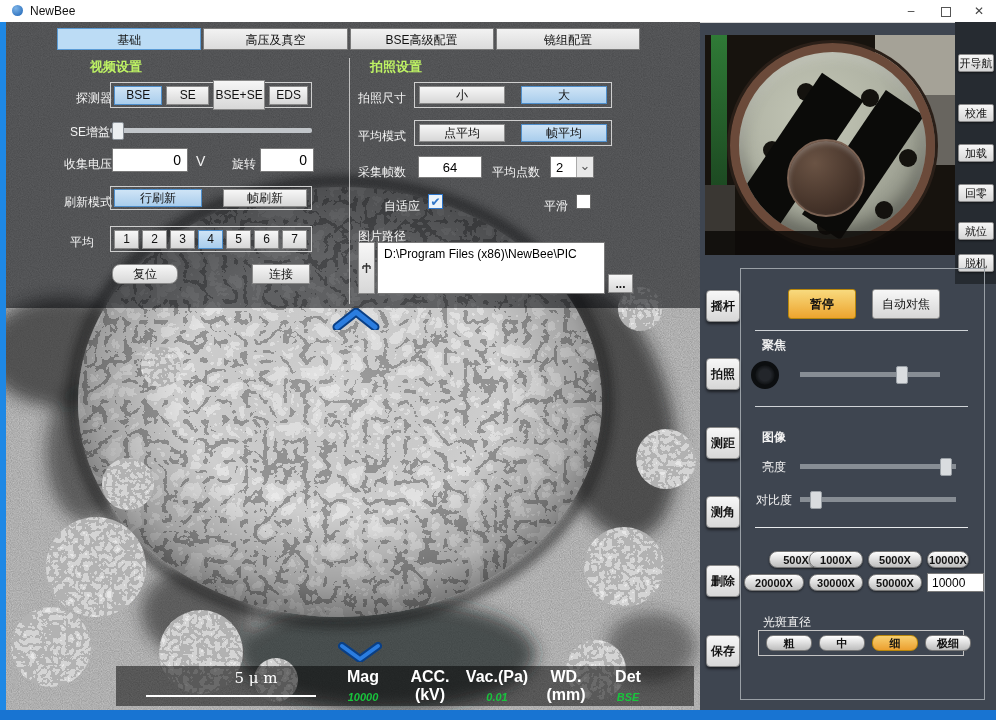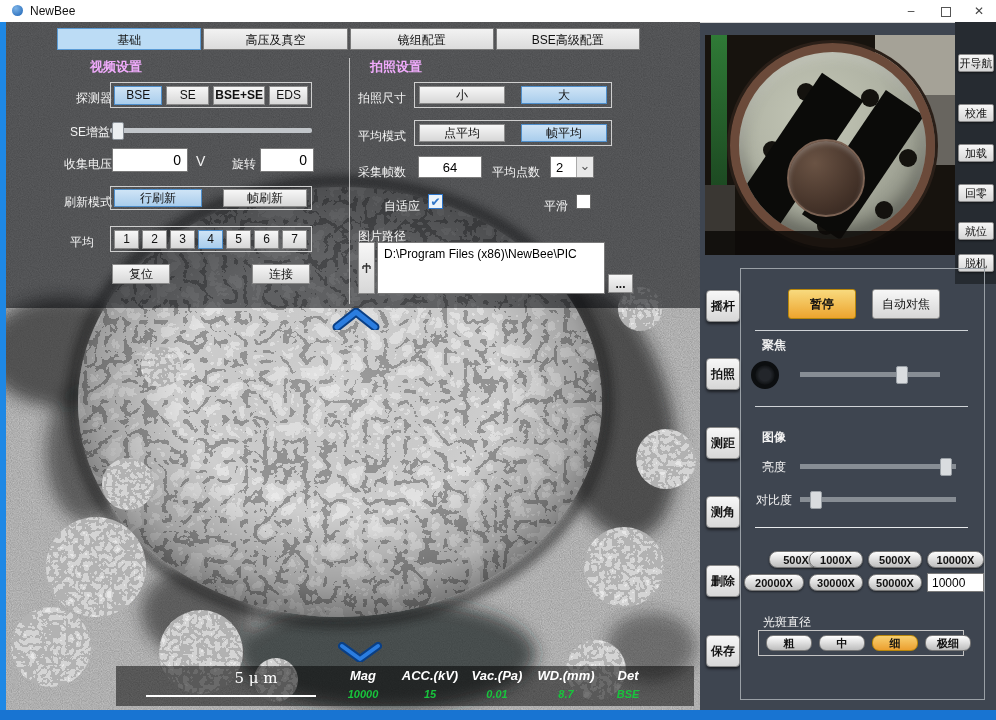--- a/index.html
+++ b/index.html
@@ -20,39 +20,39 @@
   #sem{left:6px;top:22px;width:694px;height:688px;background:#4a4a4a;overflow:hidden;}
   .overlay{left:0;top:0;width:694px;height:286px;background:rgba(8,10,13,.55);}
   .vdiv{left:343px;top:36px;width:1px;height:246px;background:rgba(230,230,230,.75);}
   
   .tabbar{left:51px;top:6px;width:583px;height:22px;display:flex;gap:2px;}
   .tab{flex:1;height:22px;line-height:22px;text-align:center;font-size:12px;color:#111;
        background:linear-gradient(#f2f2f2,#dcdcdc);border:1px solid #7a7a7a;box-sizing:border-box;}
   .tab.sel{background:#bcdcf5;border:1px solid #5b9bd5;}
   
   .lbl{color:#f2f2f2;font-size:12px;white-space:nowrap;}
-  .sect{color:#f0abfc;font-size:13px;font-weight:bold;white-space:nowrap;}
+  .sect{color:#bef264;font-size:13px;font-weight:bold;white-space:nowrap;}
   .group{border:1px solid #cfcfcf;box-sizing:border-box;}
   .btn{background:linear-gradient(#f7f7f7,#d7d7d7);border:1px solid #8a8a8a;color:#111;
        font-size:12px;text-align:center;box-sizing:border-box;display:flex;align-items:center;justify-content:center;}
   .btn.sel{background:linear-gradient(#cfe4f6,#a9cdec);border:1px solid #4f8fcc;}
   .btn.orange{background:linear-gradient(#f8da7e,#eda42e);border:1px solid #b8860b;}
   .inp{border:1px solid #7a7a7a;background:#fff;color:#000;font-size:14px;box-sizing:border-box;
        font-family:"Liberation Sans",sans-serif;}
   .track{background:#c2c6ca;height:5px;border-radius:2px;}
   .thumb{position:absolute;top:-6px;width:10px;height:16px;background:#eceff1;border:1px solid #8a9097;border-radius:2px;}
   .cbox{width:15px;height:15px;background:#fff;border:1px solid #6a6a6a;box-sizing:border-box;
         font-size:12px;line-height:14px;text-align:center;color:#2e75c8;}
   
   .infobar{left:110px;top:644px;width:578px;height:40px;background:rgba(0,0,0,.5);}
   .scale-txt{left:60px;top:3px;width:160px;text-align:center;color:#fff;font-size:15px;
              font-family:"DejaVu Serif",serif;}
   .scale-line{left:30px;top:29px;width:170px;height:2px;background:#fff;}
   .icol{top:2px;width:68px;text-align:center;}
-  .ih{color:#fff;font-size:13px;font-weight:bold;font-style:italic;}
+  .ih{color:#fff;font-size:16px;font-weight:bold;}
   .iv{color:#18c53c;font-size:11px;font-weight:bold;font-style:italic;margin-top:5px;}
   
   .navstrip{left:955px;top:22px;width:41px;height:262px;background:#262b31;}
   .navbtn{left:958px;width:36px;height:18px;font-size:11px;border-radius:2px;
           box-shadow:0 1px 2px rgba(0,0,0,.5);}
   .toolbtn{left:706px;width:34px;height:32px;font-size:12px;font-weight:bold;border-radius:4px;
            box-shadow:0 2px 3px rgba(0,0,0,.55);}
   .panel{left:740px;top:268px;width:245px;height:432px;border:1px solid #9aa0a6;box-sizing:border-box;}
   .hr{height:1px;background:#cfd3d7;}
   .magbtn{height:17px;font-size:11px;font-weight:bold;border-radius:8px;
@@ -178,31 +178,31 @@
       <polyline points="4,4 22,17 40,4" fill="none" stroke="#0a3f85" stroke-width="8" stroke-linecap="round" stroke-linejoin="round"></polyline>
       <polyline points="4,4 22,17 40,4" fill="none" stroke="#2b7de0" stroke-width="4" stroke-linecap="round" stroke-linejoin="round"></polyline>
     </svg>
 
     <div class="abs overlay"></div>
     <div class="abs vdiv"></div>
 
     <div class="abs tabbar">
       <div class="tab sel">基础</div>
       <div class="tab">高压及真空</div>
+      <div class="tab">BSE高级配置</div>
       <div class="tab">镜组配置</div>
-      <div class="tab">BSE高级配置</div>
     </div>
 
     <div class="abs sect" style="left:84px;top:36px;">视频设置</div>
 
     <div class="abs lbl" style="left:70px;top:68px;">探测器</div>
     <div class="abs group" style="left:104px;top:60px;width:202px;height:26px;display:flex;align-items:center;gap:4px;padding:0 3px;">
       <div class="btn sel" style="width:50px;height:19px;">BSE</div>
       <div class="btn" style="width:44px;height:19px;">SE</div>
-      <div class="btn" style="width:54px;height:19px;font-weight:bold;">BSE+SE</div>
+      <div class="btn" style="width:54px;height:30px;">BSE+SE</div>
       <div class="btn" style="width:40px;height:19px;">EDS</div>
     </div>
 
     <div class="abs lbl" style="left:64px;top:102px;">SE增益</div>
     <div class="abs track" style="left:104px;top:106px;width:202px;">
       <span class="thumb" style="left:2px;"></span>
     </div>
 
     <div class="abs lbl" style="left:58px;top:134px;">收集电压</div>
     <input class="abs inp" style="left: 106px; top: 126px; width: 76px; height: 24px; text-align: right; padding-right: 6px;" value="0">
@@ -220,21 +220,21 @@
     <div class="abs group" style="left:104px;top:204px;width:202px;height:26px;display:flex;align-items:center;gap:3px;padding:0 3px;">
       <div class="btn" style="width:25px;height:19px;">1</div>
       <div class="btn" style="width:25px;height:19px;">2</div>
       <div class="btn" style="width:25px;height:19px;">3</div>
       <div class="btn sel" style="width:25px;height:19px;">4</div>
       <div class="btn" style="width:25px;height:19px;">5</div>
       <div class="btn" style="width:25px;height:19px;">6</div>
       <div class="btn" style="width:25px;height:19px;">7</div>
     </div>
 
-    <div class="btn abs" style="left:106px;top:242px;width:58px;height:20px;">复位</div>
+    <div class="btn abs" style="left:106px;top:242px;width:66px;height:20px;border-radius:8px;">复位</div>
     <div class="btn abs" style="left:246px;top:242px;width:58px;height:20px;">连接</div>
 
     <div class="abs sect" style="left:364px;top:36px;">拍照设置</div>
 
     <div class="abs lbl" style="left:352px;top:68px;">拍照尺寸</div>
     <div class="abs group" style="left:408px;top:60px;width:198px;height:26px;">
       <div class="btn abs" style="left:4px;top:3px;width:86px;height:18px;">小</div>
       <div class="btn sel abs" style="left:106px;top:3px;width:86px;height:18px;">大</div>
     </div>
 
@@ -348,21 +348,21 @@
   <div class="abs lbl" style="left:756px;top:492px;">对比度</div>
   <div class="abs ptrack" style="left:800px;top:497px;width:156px;">
     <span class="pthumb" style="left:10px;"></span>
   </div>
 
   <div class="abs hr" style="left:755px;top:527px;width:213px;background:#e8eaec;"></div>
 
   <div class="btn abs magbtn" style="left:750px;top:551px;width:54px;margin-left:19px;">500X</div>
   <div class="btn abs magbtn" style="left:809px;top:551px;width:54px;">1000X</div>
   <div class="btn abs magbtn" style="left:868px;top:551px;width:54px;">5000X</div>
-  <div class="btn abs magbtn" style="left:927px;top:551px;width:57px;">10000X</div>
+  <div class="btn abs magbtn" style="left:927px;top:551px;width:42px;">10000X</div>
   <div class="btn abs magbtn" style="left:744px;top:574px;width:60px;">20000X</div>
   <div class="btn abs magbtn" style="left:809px;top:574px;width:54px;">30000X</div>
   <div class="btn abs magbtn" style="left:868px;top:574px;width:54px;">50000X</div>
   <input class="abs inp" style="left: 927px; top: 573px; width: 57px; height: 19px; font-size: 12px; padding-left: 4px;" value="10000">
 
   <div class="abs lbl" style="left:763px;top:614px;">光斑直径</div>
   <div class="abs group" style="left:758px;top:630px;width:206px;height:26px;border-color:#c4c4c4;">
     <div class="btn abs spotbtn" style="left:7px;top:4px;">粗</div>
     <div class="btn abs spotbtn" style="left:60px;top:4px;">中</div>
     <div class="btn abs spotbtn sel" style="left:113px;top:4px;">细</div>

